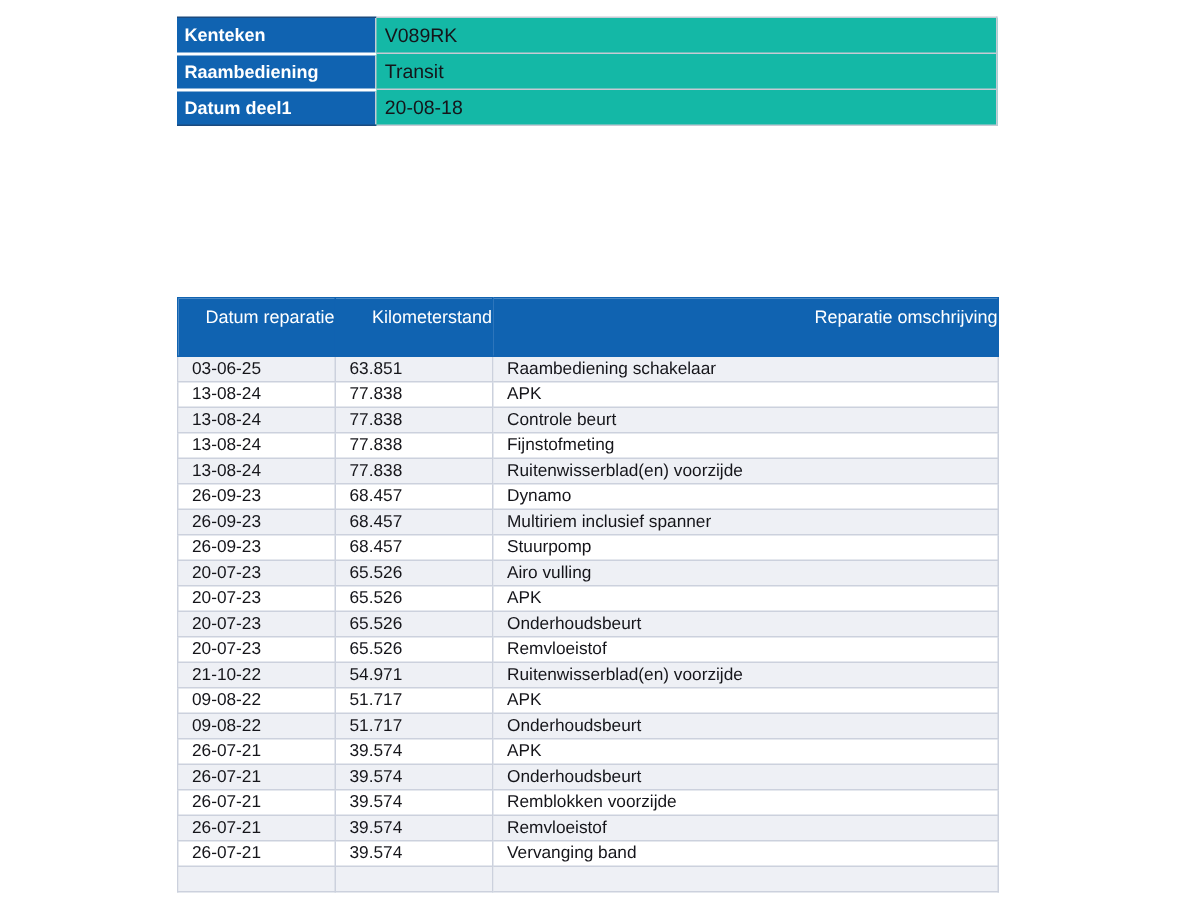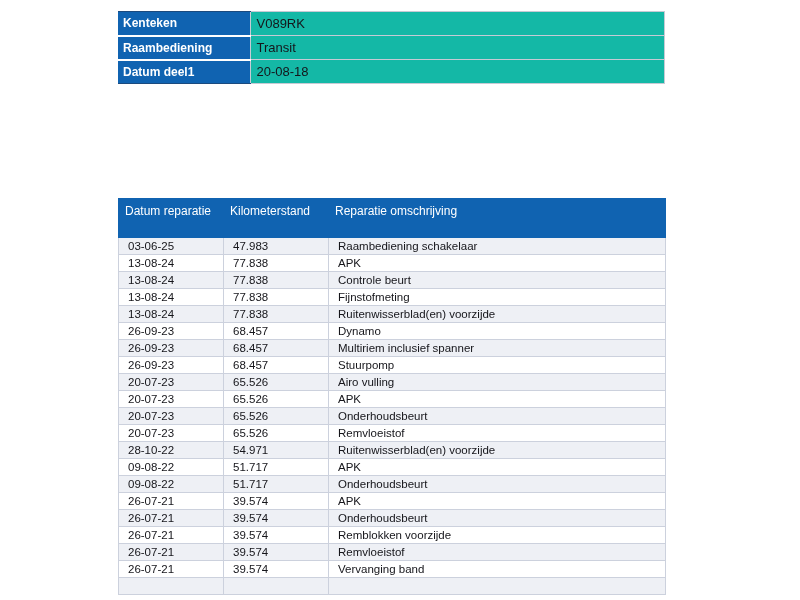--- a/index.html
+++ b/index.html
@@ -68,21 +68,21 @@
     table-layout: fixed;
   }
   .history-table col.c1 { width: 105px; }
   .history-table col.c2 { width: 105px; }
   .history-table col.c3 { width: 337px; }
   .history-table thead th {
     background: var(--table-header-blue);
     color: #ffffff;
     font-size: 12px;
     font-weight: normal;
-    text-align: left;
+    text-align: right;
     vertical-align: top;
     height: 39px;
     padding: 5px 0 0 6px;
     border: 1px solid var(--table-header-blue);
   }
   .history-table thead th + th {
     border-left: 1px solid var(--table-header-separator);
   }
   .history-table tbody td {
     color: var(--text-dark);
@@ -130,21 +130,21 @@
       <tr>
         <th>Datum reparatie</th>
         <th>Kilometerstand</th>
         <th>Reparatie omschrijving</th>
       </tr>
     </thead>
     <tbody id="history-body">
 
     <tr>
           <td>03-06-25</td>
-          <td>47.983</td>
+          <td>63.851</td>
           <td>Raambediening schakelaar</td>
         </tr>
         <tr>
           <td>13-08-24</td>
           <td>77.838</td>
           <td>APK</td>
         </tr>
         <tr>
           <td>13-08-24</td>
           <td>77.838</td>
@@ -189,21 +189,21 @@
           <td>20-07-23</td>
           <td>65.526</td>
           <td>Onderhoudsbeurt</td>
         </tr>
         <tr>
           <td>20-07-23</td>
           <td>65.526</td>
           <td>Remvloeistof</td>
         </tr>
         <tr>
-          <td>28-10-22</td>
+          <td>21-10-22</td>
           <td>54.971</td>
           <td>Ruitenwisserblad(en) voorzijde</td>
         </tr>
         <tr>
           <td>09-08-22</td>
           <td>51.717</td>
           <td>APK</td>
         </tr>
         <tr>
           <td>09-08-22</td>

